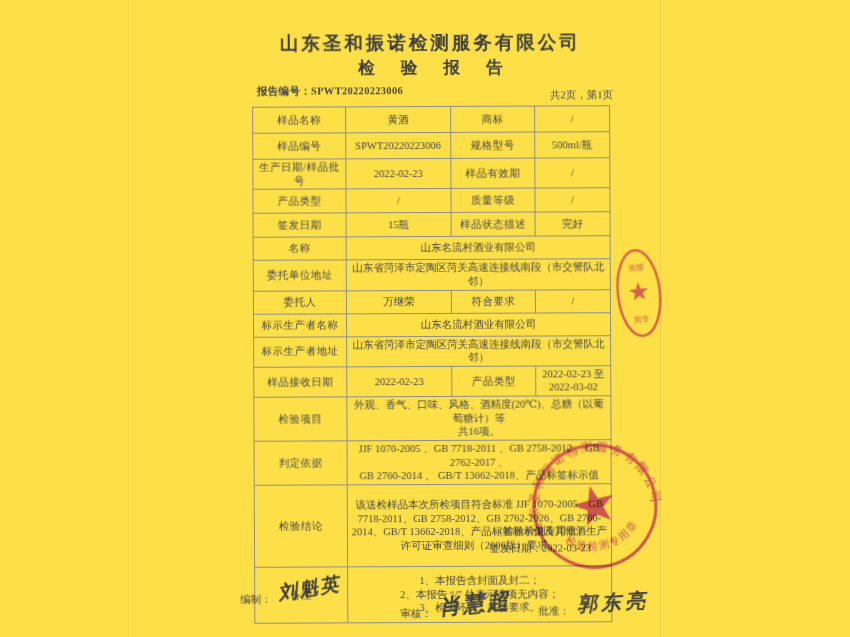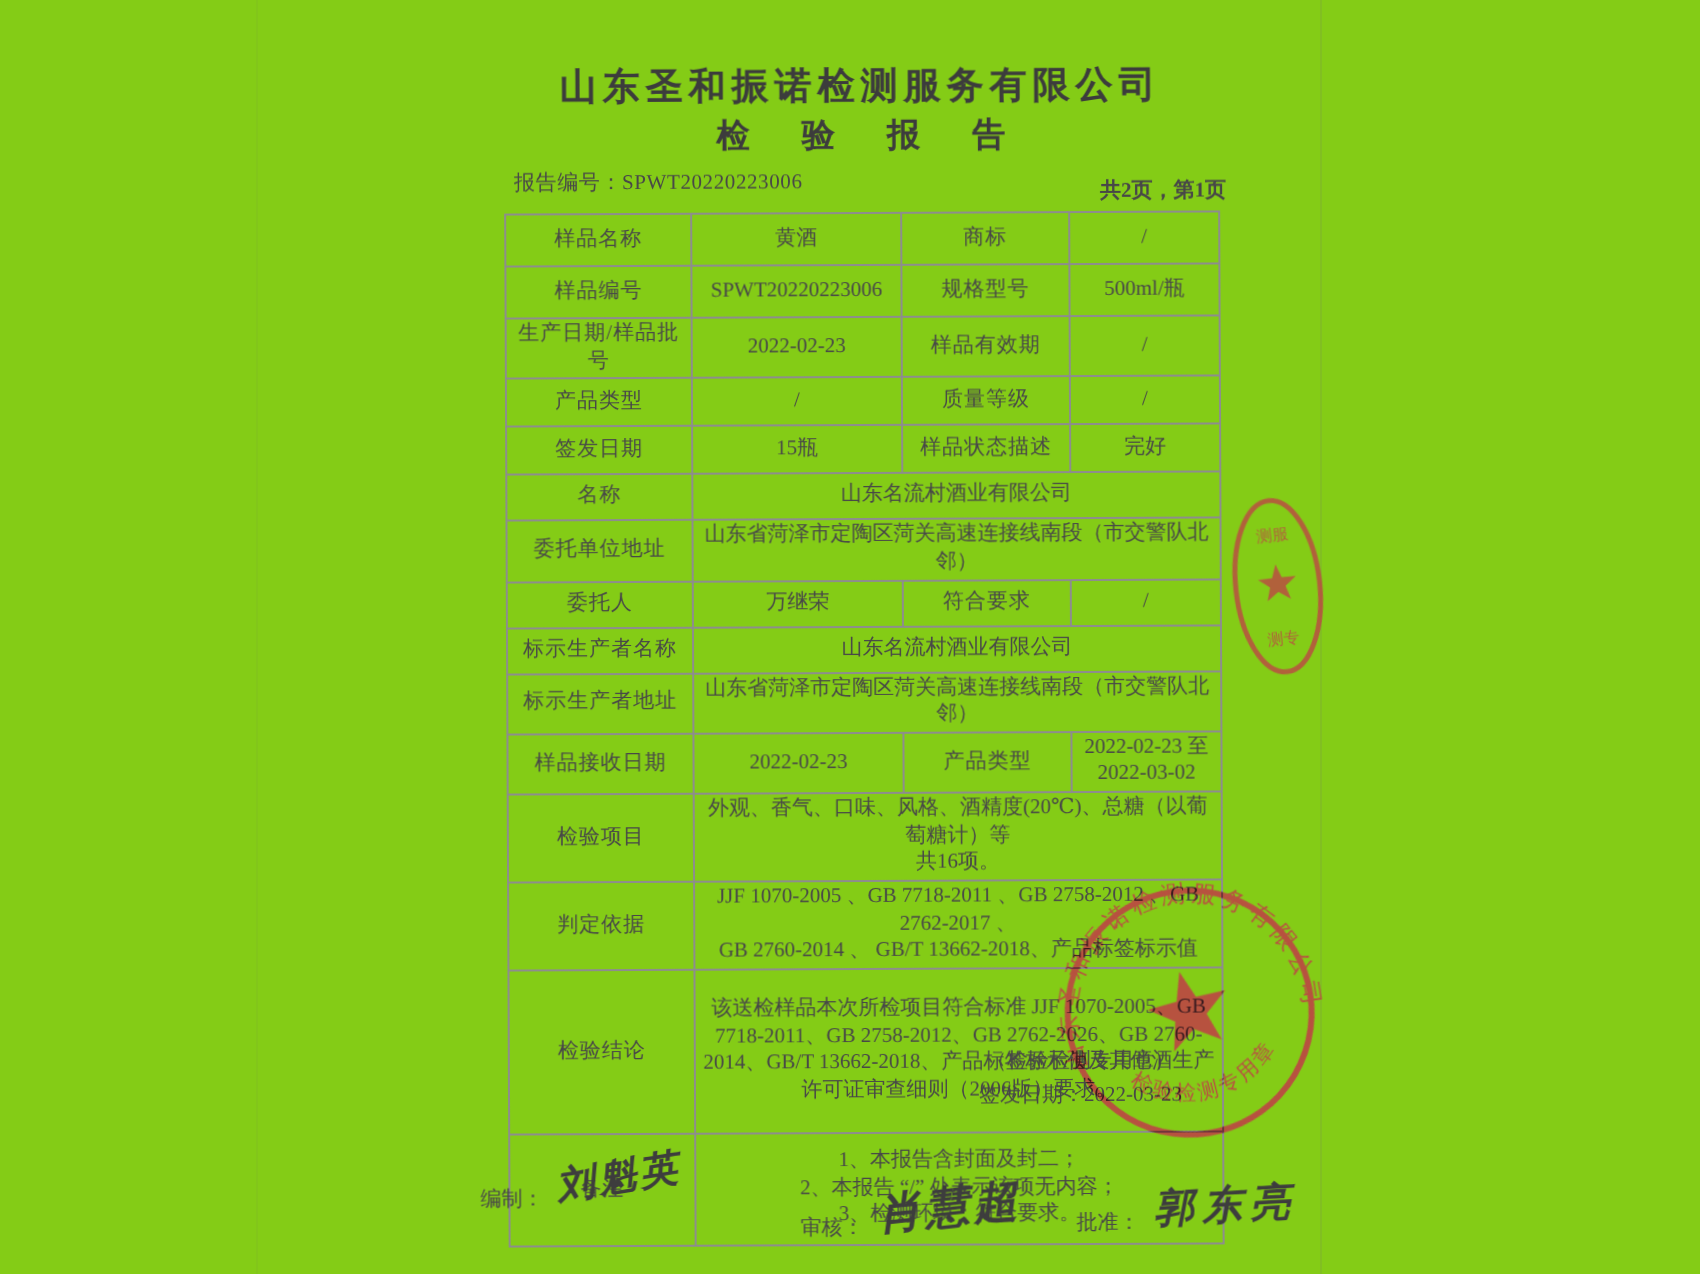--- a/index.html
+++ b/index.html
@@ -8,32 +8,32 @@
     --bdr: #8d8d8d;
   }
   html,body{margin:0;padding:0;}
   body{
     width:850px;height:637px;
     background:#fdfdfd;
     font-family:"Liberation Serif","DejaVu Serif",serif;
     color:var(--ink);
     overflow:hidden;
   }
-  #canvas{position:relative;width:850px;height:637px;overflow:hidden;background:#84cc16;}
+  #canvas{position:relative;width:850px;height:637px;overflow:hidden;background:#fde047;}
   .page-edge-right{position:absolute;left:660px;top:0;width:1px;height:637px;background:rgba(110,110,110,.14);}
   .page-edge-left{position:absolute;left:128px;top:0;width:1px;height:637px;background:rgba(110,110,110,.06);}
 
   .doc{position:absolute;left:253px;top:0;width:357px;height:637px;transform:rotate(-0.25deg);}
 
   .company{position:absolute;top:30px;left:-40px;width:437px;text-align:center;
     font-size:18.5px;font-weight:bold;letter-spacing:3px;color:#3c3c3c;}
   .rtitle{position:absolute;top:57px;left:-40px;width:437px;text-align:center;
     font-size:16.5px;font-weight:bold;letter-spacing:11px;text-indent:11px;color:#3c3c3c;}
-  .rno{position:absolute;top:84px;left:5px;font-size:10.5px;font-weight:normal;letter-spacing:.3px;text-align:center;}
-  .pgs{position:absolute;top:89px;right:-4px;font-size:10.5px;font-weight:bold;}
+  .rno{position:absolute;top:84px;left:5px;font-size:10.5px;font-weight:bold;letter-spacing:.3px;text-align:center;}
+  .pgs{position:absolute;top:89px;right:-4px;font-size:10.5px;}
 
   table.report{
     position:absolute;top:106px;left:0;
     width:357px;table-layout:fixed;border-collapse:collapse;
     font-size:10.5px;line-height:1.3;color:var(--ink);
   }
   table.report td{
     border:1px solid var(--bdr);
     padding:1px 3px;vertical-align:middle;text-align:center;
     position:relative;overflow:hidden;

